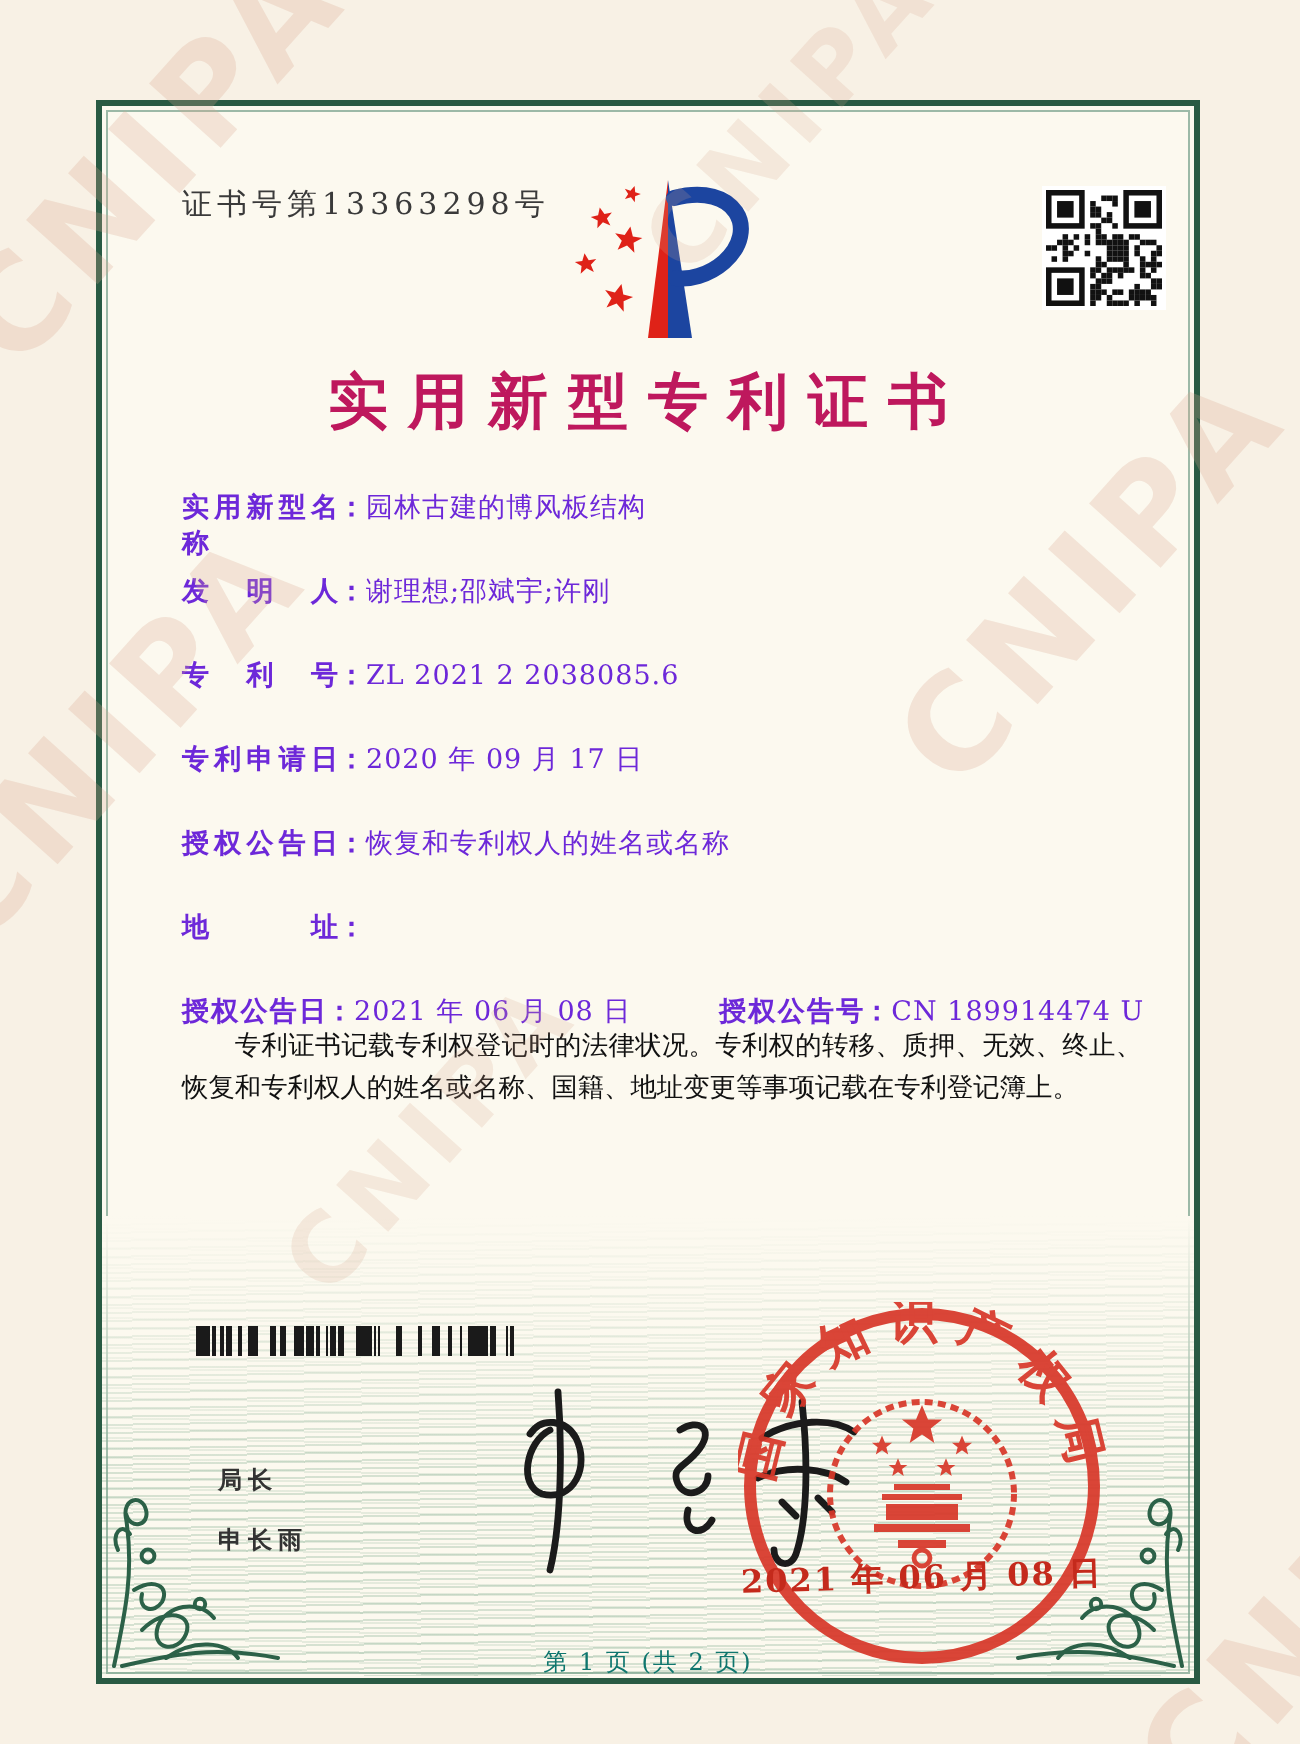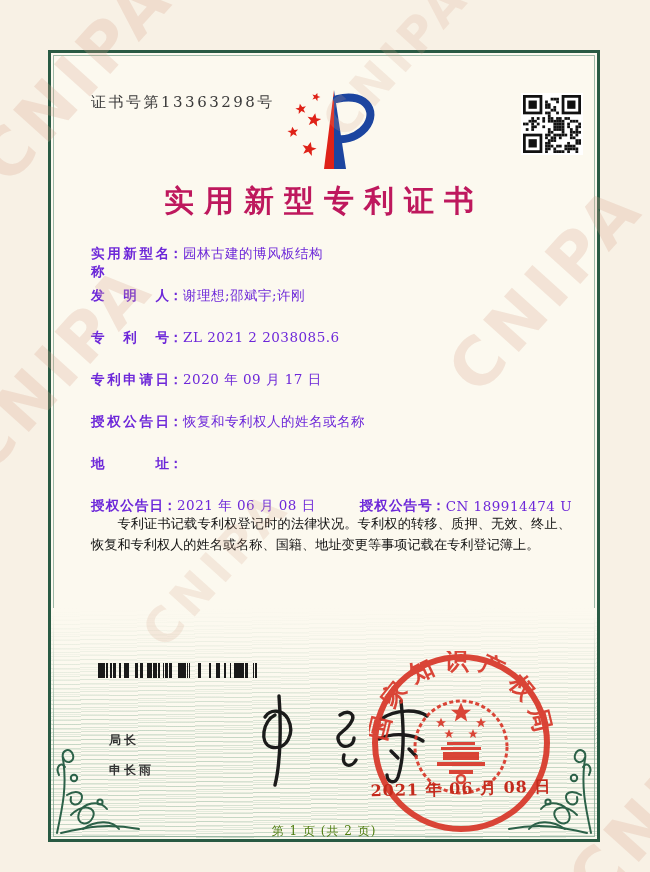--- a/index.html
+++ b/index.html
@@ -79,21 +79,21 @@
   .seal-date{
     position:absolute;left:316px;top:726px;width:188px;text-align:center;
     font-size:16px;font-weight:bold;color:#c42a1c;letter-spacing:1px;
     transform:rotate(-1.5deg);
   }
   
   .barcode{position:absolute;left:45px;top:610px;}
   
   .page-footer{
     position:absolute;left:0;top:770px;width:100%;text-align:center;
-    font-size:12px;color:#4d7c0f;letter-spacing:1px;
+    font-size:12px;color:#0f766e;letter-spacing:1px;
   }
   
   .flourish{position:absolute;bottom:2px;width:92px;height:92px;}
   .flourish.left{left:2px;}
   .flourish.right{right:2px;transform:scaleX(-1);}
 </style>
 </head>
 <body>
 
 <div class="wm-layer">

